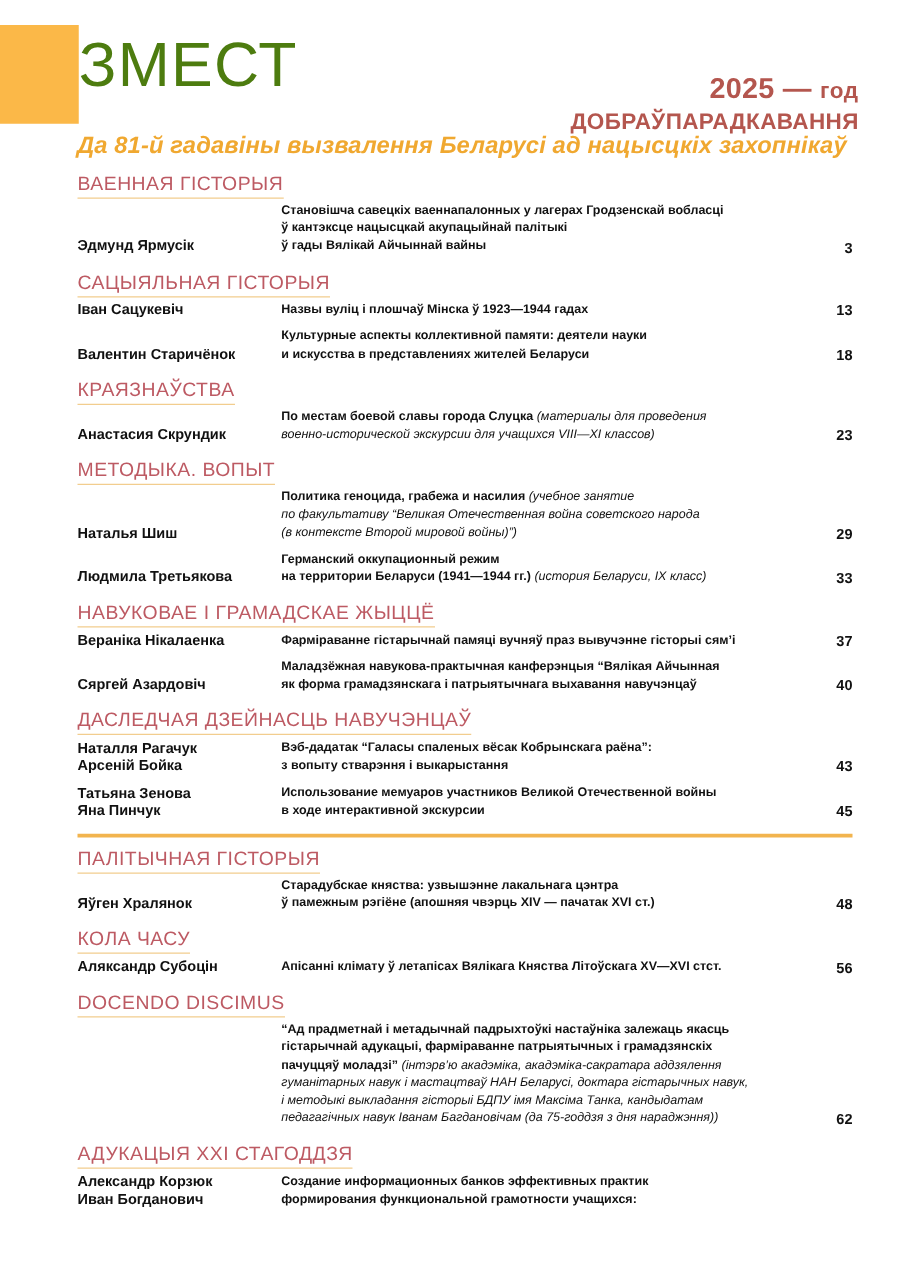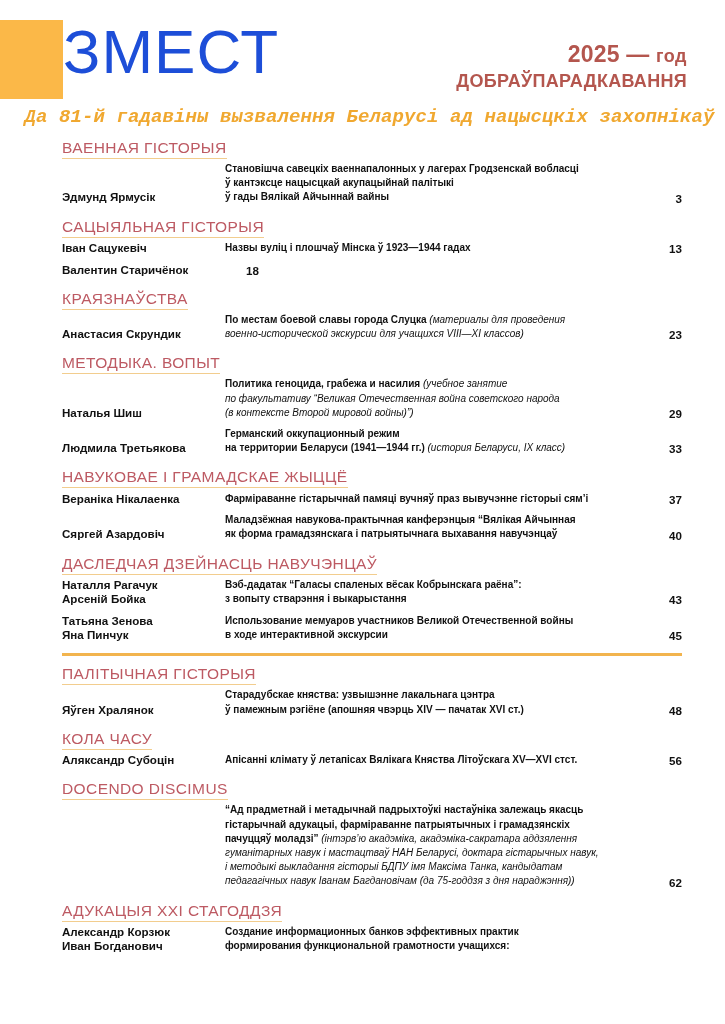--- a/index.html
+++ b/index.html
@@ -28,31 +28,31 @@
     top: 20px;
     width: 63px;
     height: 79px;
     background: #fbb848;
   }
   #zmest-title {
     position: absolute;
     left: 63px;
     top: 18px;
     font-family: "Liberation Sans", sans-serif;
-    font-size: 62px;
+    font-size: 50px;
     line-height: 68px;
     letter-spacing: 1px;
-    color: #1d4ed8;
+    color: #4d7c0f;
     font-weight: 400;
     text-align: right;
   }
   #year-block {
     position: absolute;
     right: 38px;
-    top: 42px;
+    top: 58px;
     text-align: right;
     color: #b4564e;
   }
   #year-line {
     font-size: 23px;
     font-weight: bold;
     line-height: 25px;
     letter-spacing: .2px;
   }
   #year-line .yr-small {
@@ -64,21 +64,21 @@
     font-weight: bold;
     line-height: 22px;
     letter-spacing: .3px;
     margin-top: 1px;
     text-align: center;
   }
 
   
   #dedication {
     text-align: center;
-    font-family: Liberation Mono, monospace;
+    font-family: Liberation Sans, sans-serif;
     font-style: italic;
     font-weight: bold;
     font-size: 19px;
     color: #f0a830;
     letter-spacing: .1px;
     margin: 4px 0 0 14px;
   }
 
   
   #contents {
@@ -178,20 +178,24 @@
       </div>
       <div class="entry-title">
         <div><span>Назвы вуліц і плошчаў Мінска ў 1923—1944 гадах</span></div>
       </div>
       <div class="entry-page bottom">13</div>
     </div>
     <div class="entry spaced">
       <div class="entry-authors">
         <div>Валентин Старичёнок</div>
       </div>
+      <div class="entry-title">
+        <div><span>Культурные аспекты коллективной памяти: деятели науки</span></div>
+        <div><span>и искусства в представлениях жителей Беларуси</span></div>
+      </div>
       <div class="entry-page bottom">18</div>
     </div>
     <div><div class="section-head section-gap">КРАЯЗНАЎСТВА</div></div>
     <div class="entry">
       <div class="entry-authors">
         <div>Анастасия Скрундик</div>
       </div>
       <div class="entry-title">
         <div><span>По местам боевой славы города Слуцка </span><span class="it">(материалы для проведения</span></div>
         <div><span class="it">военно-исторической экскурсии для учащихся VIII—XI классов)</span></div>

